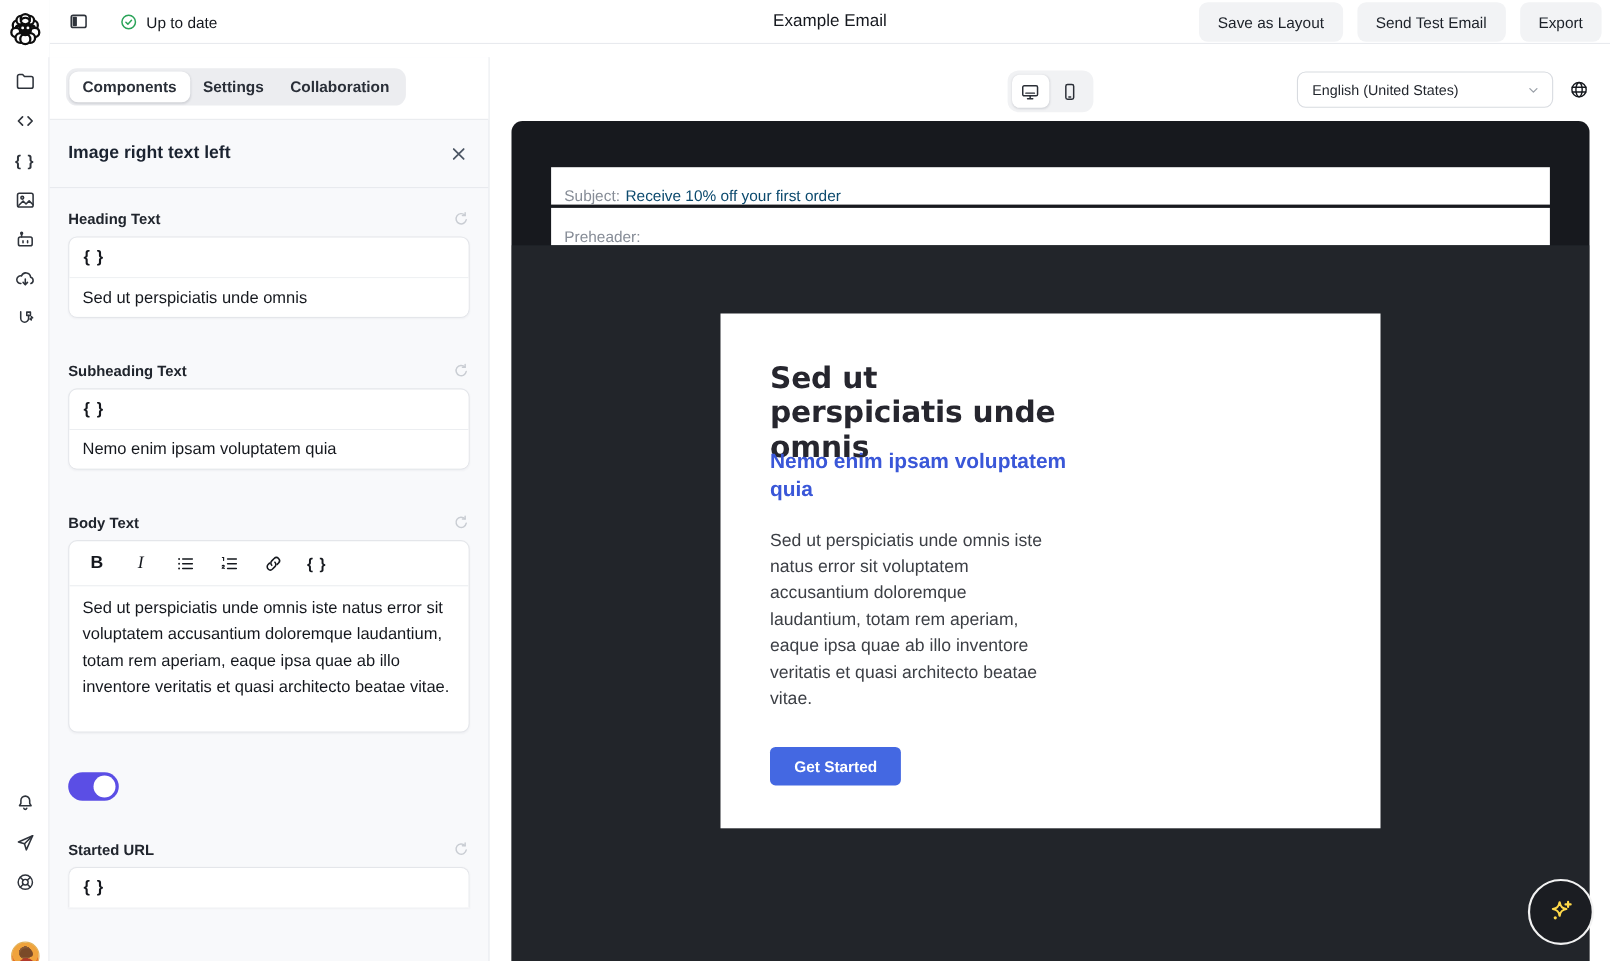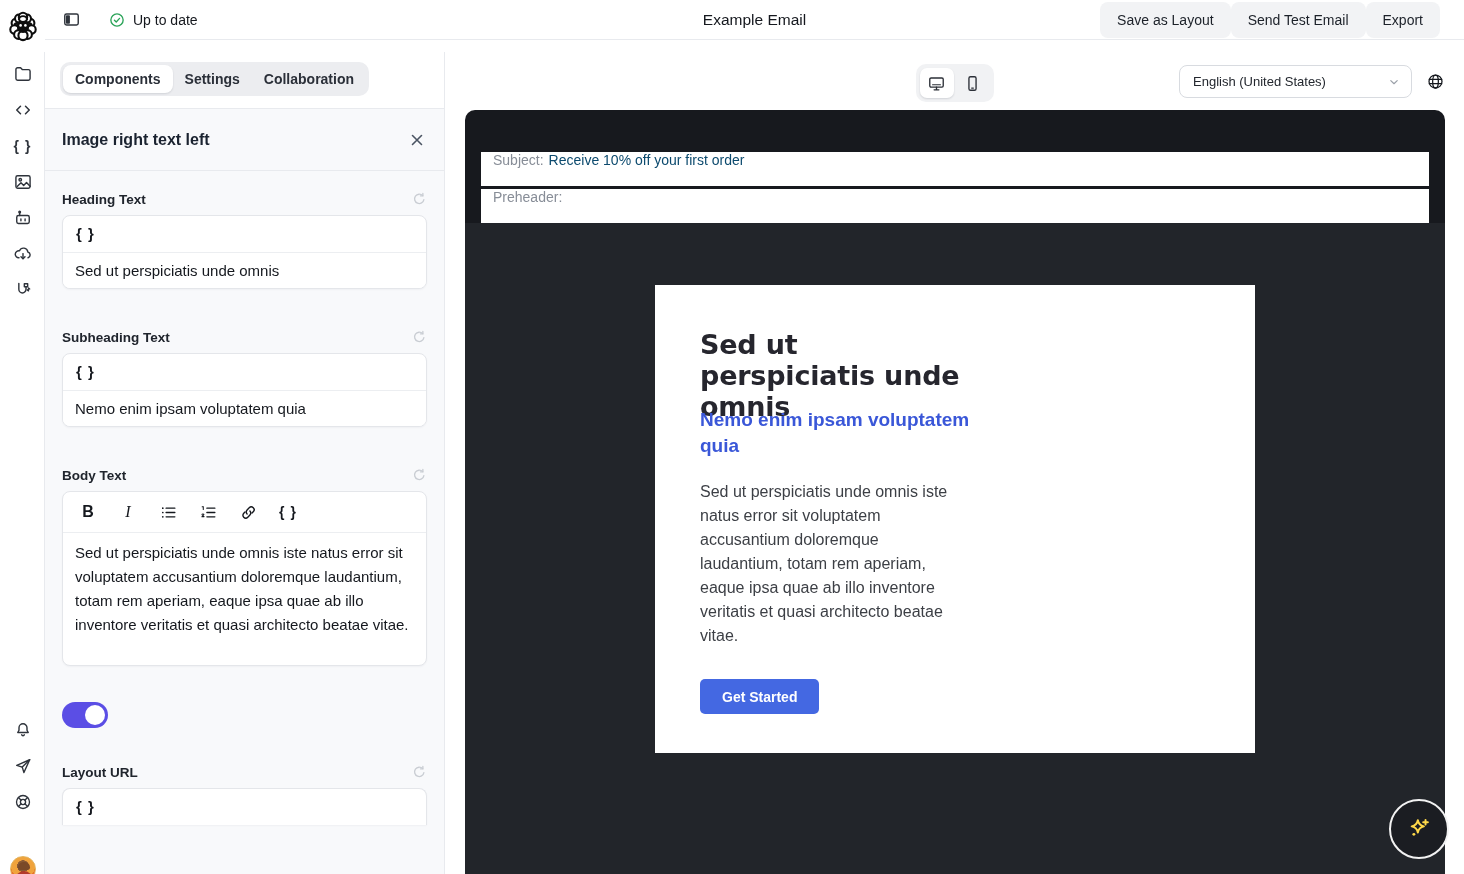--- a/index.html
+++ b/index.html
@@ -10,21 +10,21 @@
   .topbar { position:absolute; left:45px; top:0; right:0; height:40px; background:#fff;
     border-bottom:1px solid #e8eaee; display:flex; align-items:center; z-index:5; }
   .logo-cell { position:absolute; left:0; top:0; width:45px; height:52px; background:#fff;
     display:flex; align-items:center; justify-content:center; z-index:6; }
   .panel-toggle { margin-left:13px; width:26px; height:26px; display:flex; align-items:center;
     justify-content:center; border-radius:6px; cursor:pointer; }
   .status { display:flex; align-items:center; gap:7px; margin-left:24px; font-size:14px;
     color:#15181e; }
   .doc-title { position:absolute; left:50%; transform:translateX(-50%); font-size:15.5px;
     font-weight:400; color:#15181e; }
-  .topbar-actions { margin-left:auto; display:flex; padding-right:24px; }
+  .topbar-actions { margin-left:auto; display:flex; gap:13px; padding-right:8px; }
   .tb-btn { height:36px; padding:0 17px; background:#f2f3f5; border:none; border-radius:8px;
     font-size:14px; font-weight:500; color:#1c2129; font-family:inherit; cursor:pointer; }
 
   
   .rail { position:absolute; left:0; top:0; width:45px; height:874px; background:#fff;
     border-right:1px solid #e8eaee; z-index:4; }
   .rail-group-top { position:absolute; top:64px; left:0; width:45px; display:flex;
     flex-direction:column; align-items:center; gap:16px; }
   .rail-group-bottom { position:absolute; top:720px; left:0; width:45px; display:flex;
     flex-direction:column; align-items:center; gap:16px; }
@@ -92,21 +92,21 @@
   .dev-btn.active { background:#fff; box-shadow:0 1px 2px rgba(16,24,40,.14); }
   .lang-select { position:absolute; right:52px; top:1px; width:233px; height:33px;
     border:1px solid #d8dbe0; border-radius:8px; background:#fff; display:flex;
     align-items:center; padding:0 10px 0 13px; cursor:pointer; }
   .lang-label { font-size:13px; color:#23272e; flex:1; }
   .globe-btn { position:absolute; right:19px; top:8px; width:19px; height:19px; cursor:pointer;
     color:#15181e; }
 
   .email-frame { position:absolute; left:20px; top:58px; width:980px; bottom:-10px;
     background:#17191e; border-radius:10px 10px 0 0; overflow:hidden; }
-  .meta-bar { margin:0 16px; background:#fff; height:34px; display:flex; align-items:flex-start;
+  .meta-bar { margin:0 36px; background:#fff; height:34px; display:flex; align-items:flex-end;
     padding:0 12px; font-size:14px; }
   .subject-bar { margin-top:42px; }
   .preheader-bar { margin-top:3px; }
   .meta-label { color:#878d97; margin-right:5px; }
   .meta-value { color:#0c4a6e; }
   .email-body { position:absolute; left:0; right:0; top:113px; bottom:0; background:#22252a;
     overflow:hidden; }
   .email-card { position:relative; width:600px; height:468px; margin:62px auto 0;
     background:#fff; }
   .em-heading { position:absolute; left:45px; top:44px; width:260px; font-size:27px;
@@ -346,21 +346,21 @@
     </div>
 
     <div class="fgroup-slim">
       <div class="toggle">
           <span class="knob"></span>
         </div>
     </div>
 
     <div class="fgroup">
       <div class="flabel-row">
-        <span class="flabel">Layout URL</span>
+        <span class="flabel">Started URL</span>
         <span class="reset-icon">
           <svg width="16" height="16" viewBox="0 0 24 24" fill="none" stroke="#c9cdd3" stroke-width="2" stroke-linecap="round">
               <path d="M17.5 7a7 7 0 1 0 1.8 6"></path>
               <polyline points="17.8 3.6 17.8 7.3 14.1 7.3"></polyline>
             </svg>
         </span>
       </div>
       <div class="fbox url-box">
         <div class="fbox-varrow" style="border-bottom:none;">
           <button class="var-btn">{ }</button>

